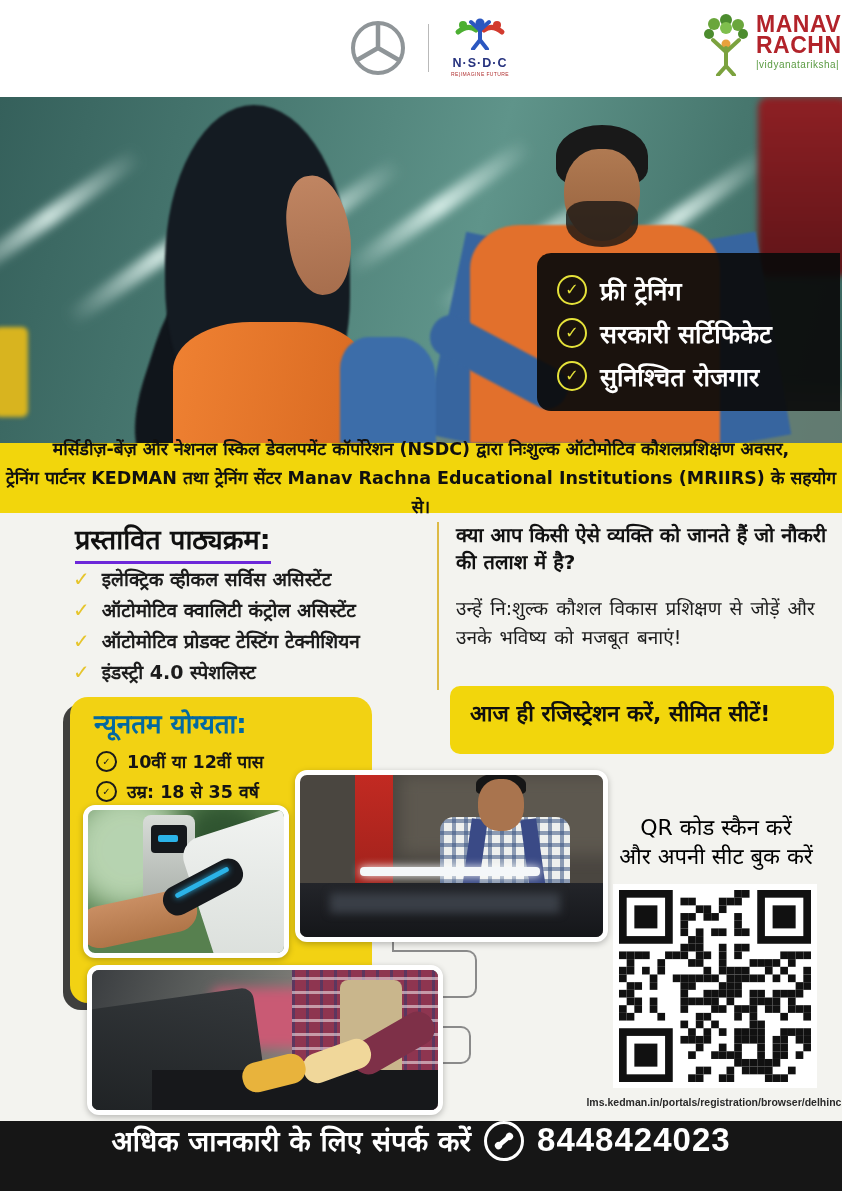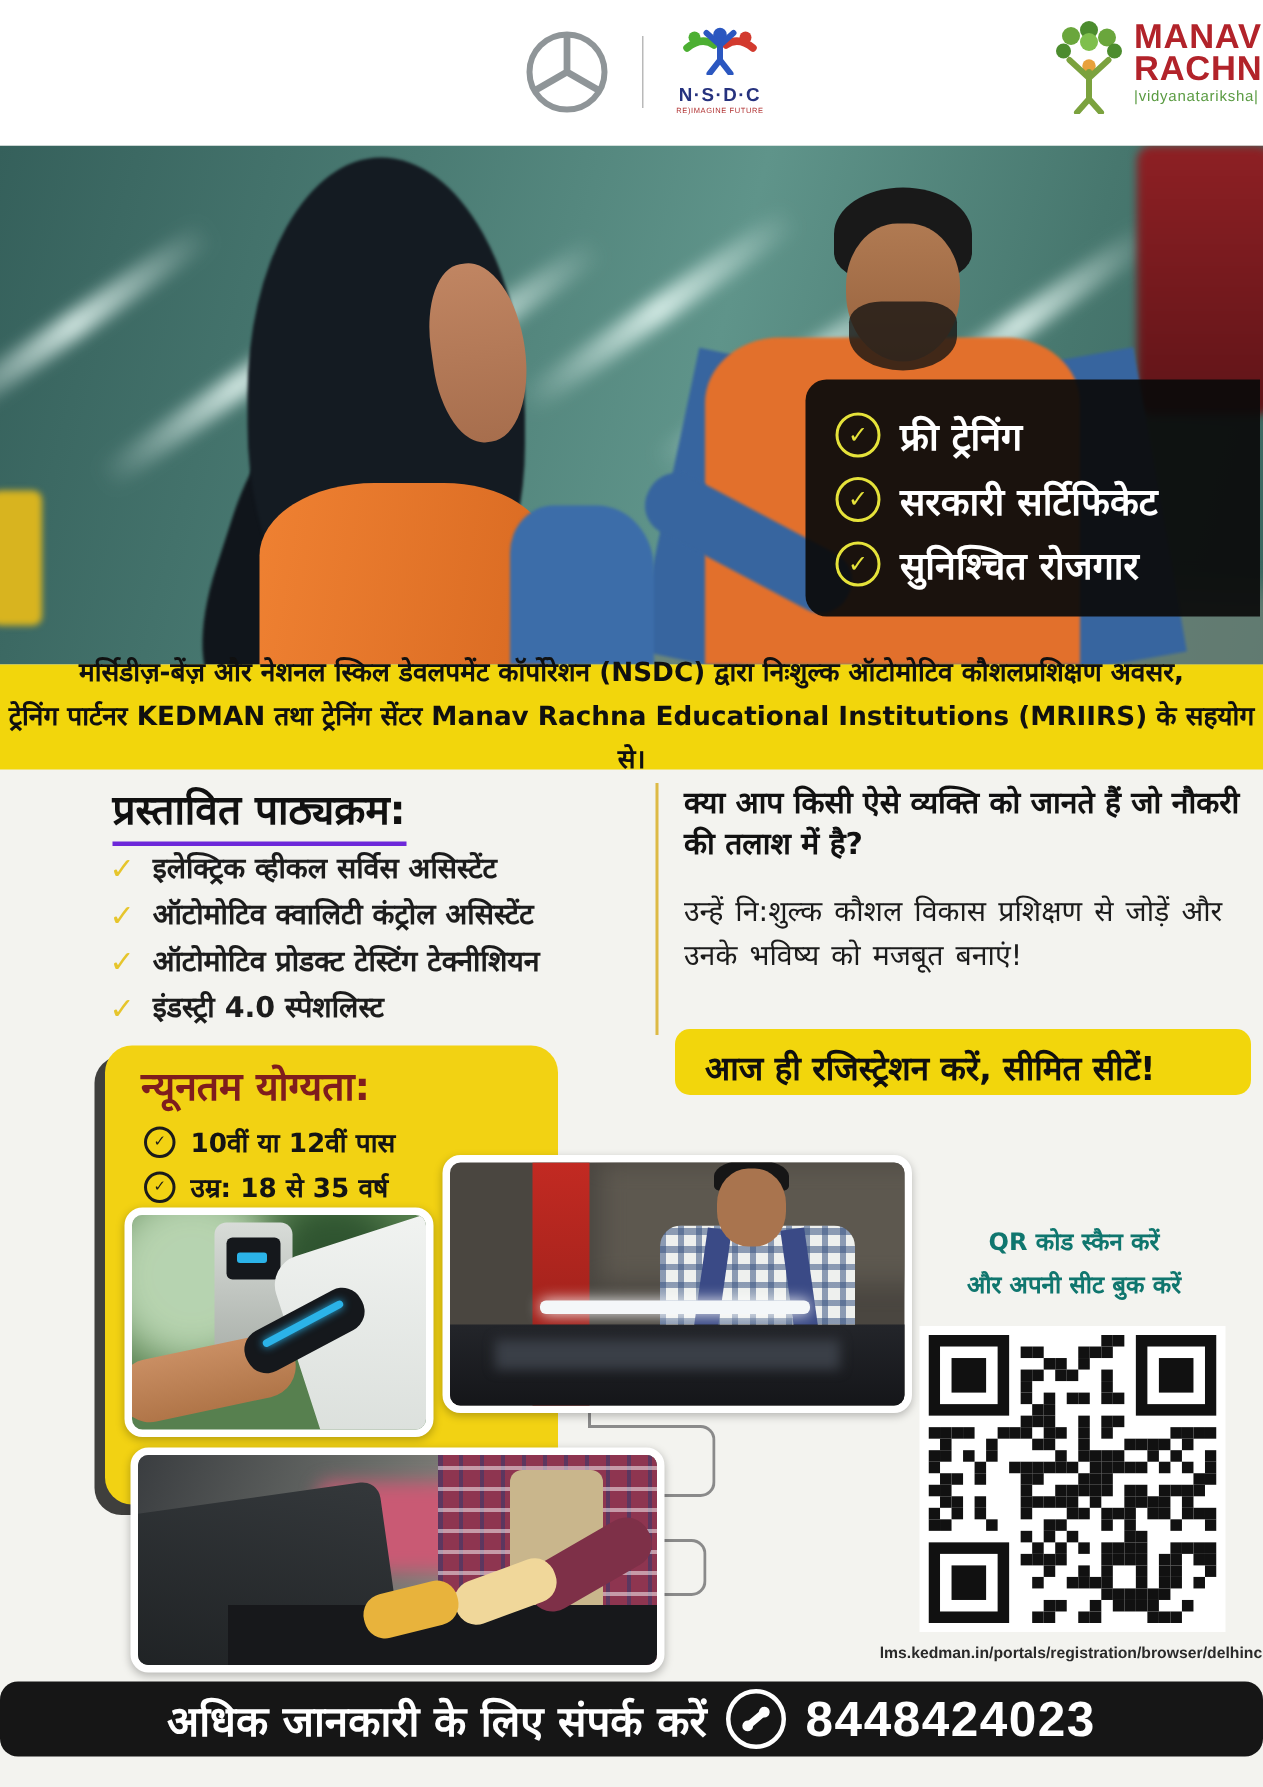--- a/index.html
+++ b/index.html
@@ -62,27 +62,27 @@
                  border-bottom:3px solid #6d28d9;padding-bottom:4px;}
   .course-list{left:73px;top:567px;width:360px;}
   .course-row{display:flex;align-items:flex-start;gap:12px;margin-bottom:6px;height:25px;}
   .course-check{color:#e6c52c;font-weight:bold;font-size:20px;line-height:24px;}
   .course-label{font-size:19px;font-weight:bold;color:#1c1c1c;line-height:24px;white-space:nowrap;}
   .col-divider{left:437px;top:522px;width:2px;height:168px;background:#ddba45;}
 
   
   .ref-question{left:456px;top:522px;width:374px;font-size:20px;font-weight:bold;color:#111;line-height:27px;}
   .ref-answer{left:456px;top:594px;width:374px;font-size:19px;color:#1b1b1b;line-height:29px;word-spacing:2px;}
-  .cta{left:450px;top:686px;width:384px;height:44px;background:#F2D60C;border-radius:10px;
+  .cta{left:450px;top:686px;width:384px;height:68px;background:#F2D60C;border-radius:10px;
        font-size:22px;font-weight:bold;color:#0f0f0f;line-height:56px;padding-left:20px;box-sizing:border-box;}
 
   
   .elig{left:70px;top:697px;width:302px;height:306px;background:#F2D213;border-radius:18px;
         box-shadow:-7px 7px 0 #3f3f3d;z-index:2;}
-  .elig-title{position:absolute;left:24px;top:8px;font-size:26px;font-weight:bold;color:#7f1d1d;}
+  .elig-title{position:absolute;left:24px;top:8px;font-size:26px;font-weight:bold;color:#0369a1;}
   .elig-row{position:absolute;left:26px;display:flex;align-items:center;gap:10px;}
   .elig-check{width:17px;height:17px;border:2px solid #1b1b1b;border-radius:50%;color:#1b1b1b;
               display:flex;align-items:center;justify-content:center;font-size:10px;font-weight:bold;flex:0 0 auto;}
   .elig-label{font-size:17.5px;font-weight:bold;color:#141414;white-space:nowrap;}
 
   
   .photo{border:5px solid #fff;border-radius:12px;overflow:hidden;box-shadow:0 2px 6px rgba(0,0,0,.25);box-sizing:border-box;}
   .ev-photo{left:83px;top:805px;width:206px;height:153px;z-index:3;background:#57804f;}
   .ev-bokeh1{position:absolute;left:-20px;top:-20px;width:120px;height:120px;border-radius:50%;background:#cfe8c8;filter:blur(14px);opacity:.8;}
   .ev-bokeh2{position:absolute;left:90px;top:-10px;width:90px;height:90px;border-radius:50%;background:#2f5430;filter:blur(12px);}
@@ -123,28 +123,28 @@
 
   
   .conn1{left:392px;top:942px;width:2px;height:10px;background:#8a8a8a;z-index:1;}
   .conn2{left:393px;top:950px;width:82px;height:44px;border:2px solid #8a8a8a;border-left:none;
          border-radius:0 10px 10px 0;z-index:1;}
   .conn3{left:441px;top:1026px;width:28px;height:34px;border:2px solid #8a8a8a;border-left:none;
          border-radius:0 10px 10px 0;z-index:1;}
 
   
   .qr-heading{left:590px;top:813px;width:252px;text-align:center;}
-  .qr-line{font-size:16px;font-weight:bold;color:#0f766e;line-height:29px;white-space:nowrap;}
+  .qr-line{font-size:22px;font-weight:normal;color:#000000;line-height:29px;white-space:nowrap;}
   .qr-box{left:613px;top:884px;width:204px;height:204px;background:#fff;padding:6px;box-sizing:border-box;}
   .qr-url{left:582px;top:1096px;width:268px;text-align:center;font-family:"Liberation Sans",sans-serif;
           font-size:10.5px;font-weight:bold;color:#2a2a2a;}
 
   
-  .footer{left:0;top:1121px;width:842px;height:50px;background:#161616;display:flex;align-items:center;
-          justify-content:center;gap:13px;z-index:5;border-radius:12px;}
+  .footer{left:0;top:1121px;width:842px;height:70px;background:#161616;display:flex;
+          justify-content:center;gap:13px;z-index:5;}
   .footer-label{color:#fff;font-size:28px;font-weight:bold;white-space:nowrap;}
   .phone-badge{width:40px;height:40px;border:3px solid #fff;border-radius:50%;display:flex;align-items:center;justify-content:center;box-sizing:border-box;}
   .footer-phone{color:#fff;font-family:"Liberation Sans",sans-serif;font-size:33px;font-weight:bold;letter-spacing:1px;}
 </style>
 </head>
 <body>
 
 <div class="page">
 
   <div class="abs header">

